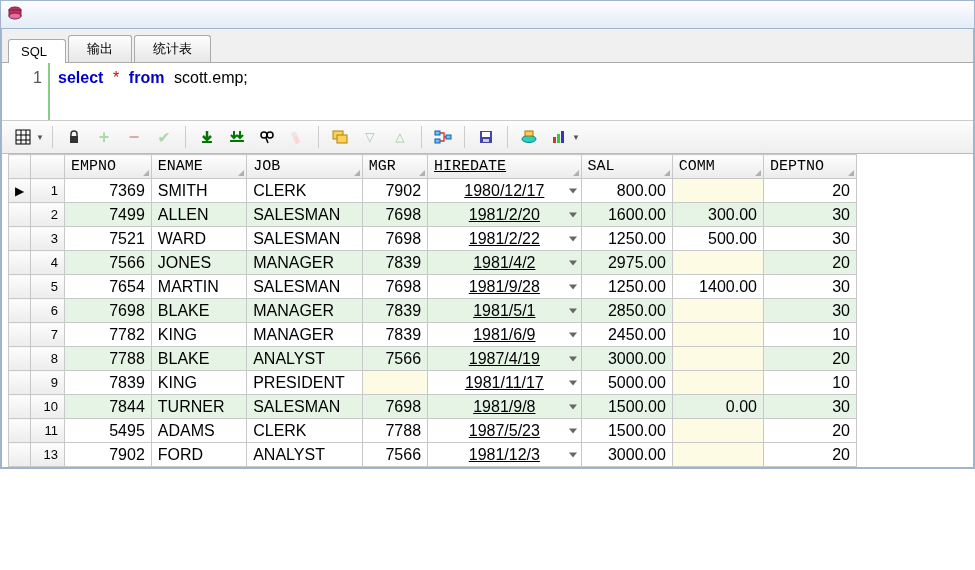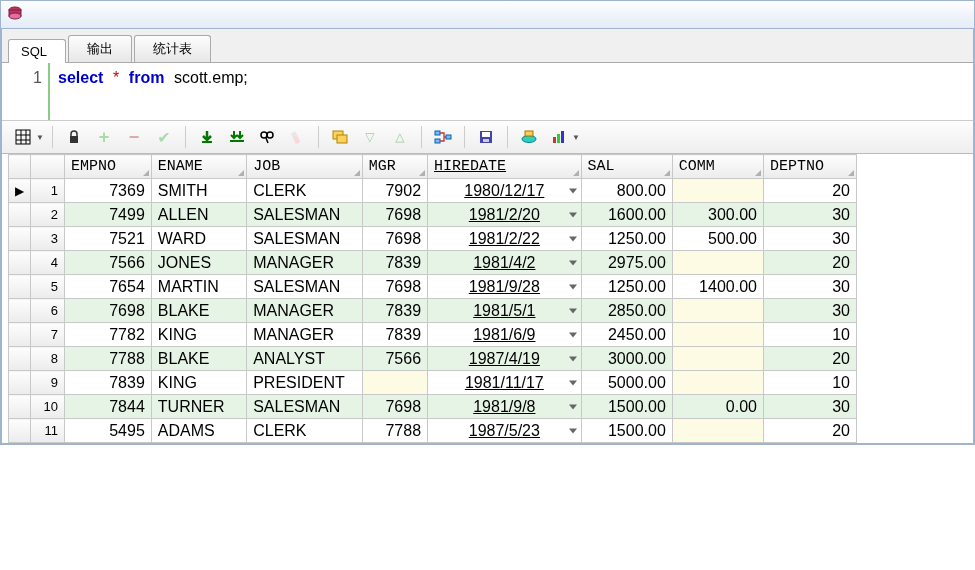--- a/index.html
+++ b/index.html
@@ -420,17 +420,29 @@
             <td class="rownumcell">11</td>
             <td class="data colEMPNO num">5495</td>
             <td class="data colENAME txt">ADAMS</td>
             <td class="data colJOB txt">CLERK</td>
             <td class="data colMGR num">7788</td>
             <td class="data colHIRE date">1987/5/23<span class="dmark"></span></td>
             <td class="data colSAL num">1500.00</td>
             <td class="data colCOMM num yell"></td>
             <td class="data colDEPT num">20</td>
           </tr>
+          <tr class="odd">
+            <td class="indcell"></td>
+            <td class="rownumcell">13</td>
+            <td class="data colEMPNO num">7902</td>
+            <td class="data colENAME txt">FORD</td>
+            <td class="data colJOB txt">ANALYST</td>
+            <td class="data colMGR num">7566</td>
+            <td class="data colHIRE date">1981/12/3<span class="dmark"></span></td>
+            <td class="data colSAL num">3000.00</td>
+            <td class="data colCOMM num yell"></td>
+            <td class="data colDEPT num">20</td>
+          </tr>
         </tbody>
   </table>
 </div>
 
 </div>
 
 </body></html>

